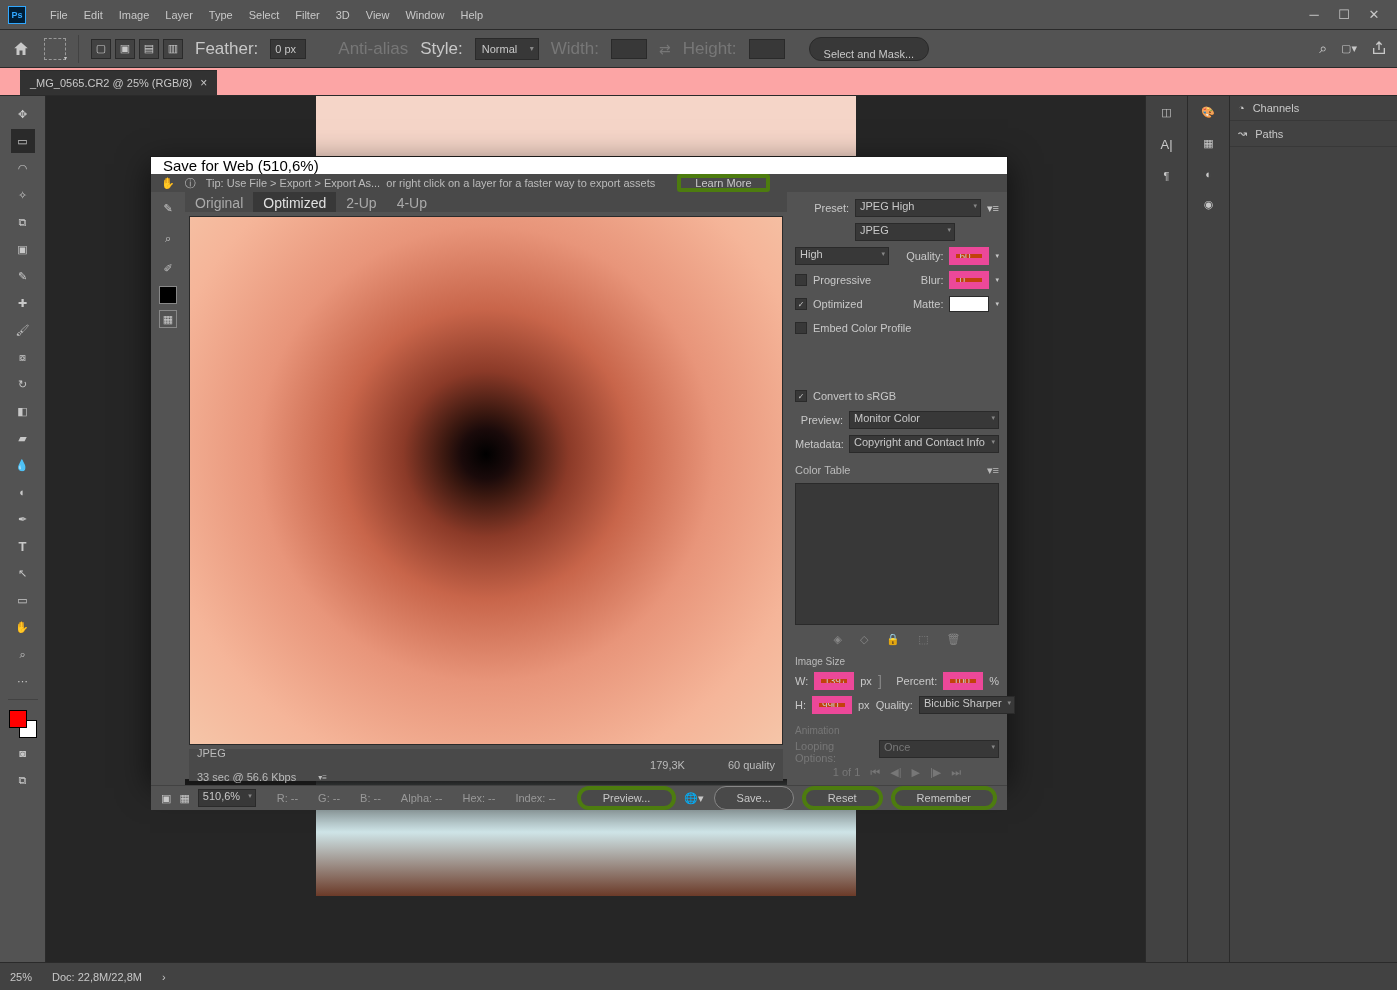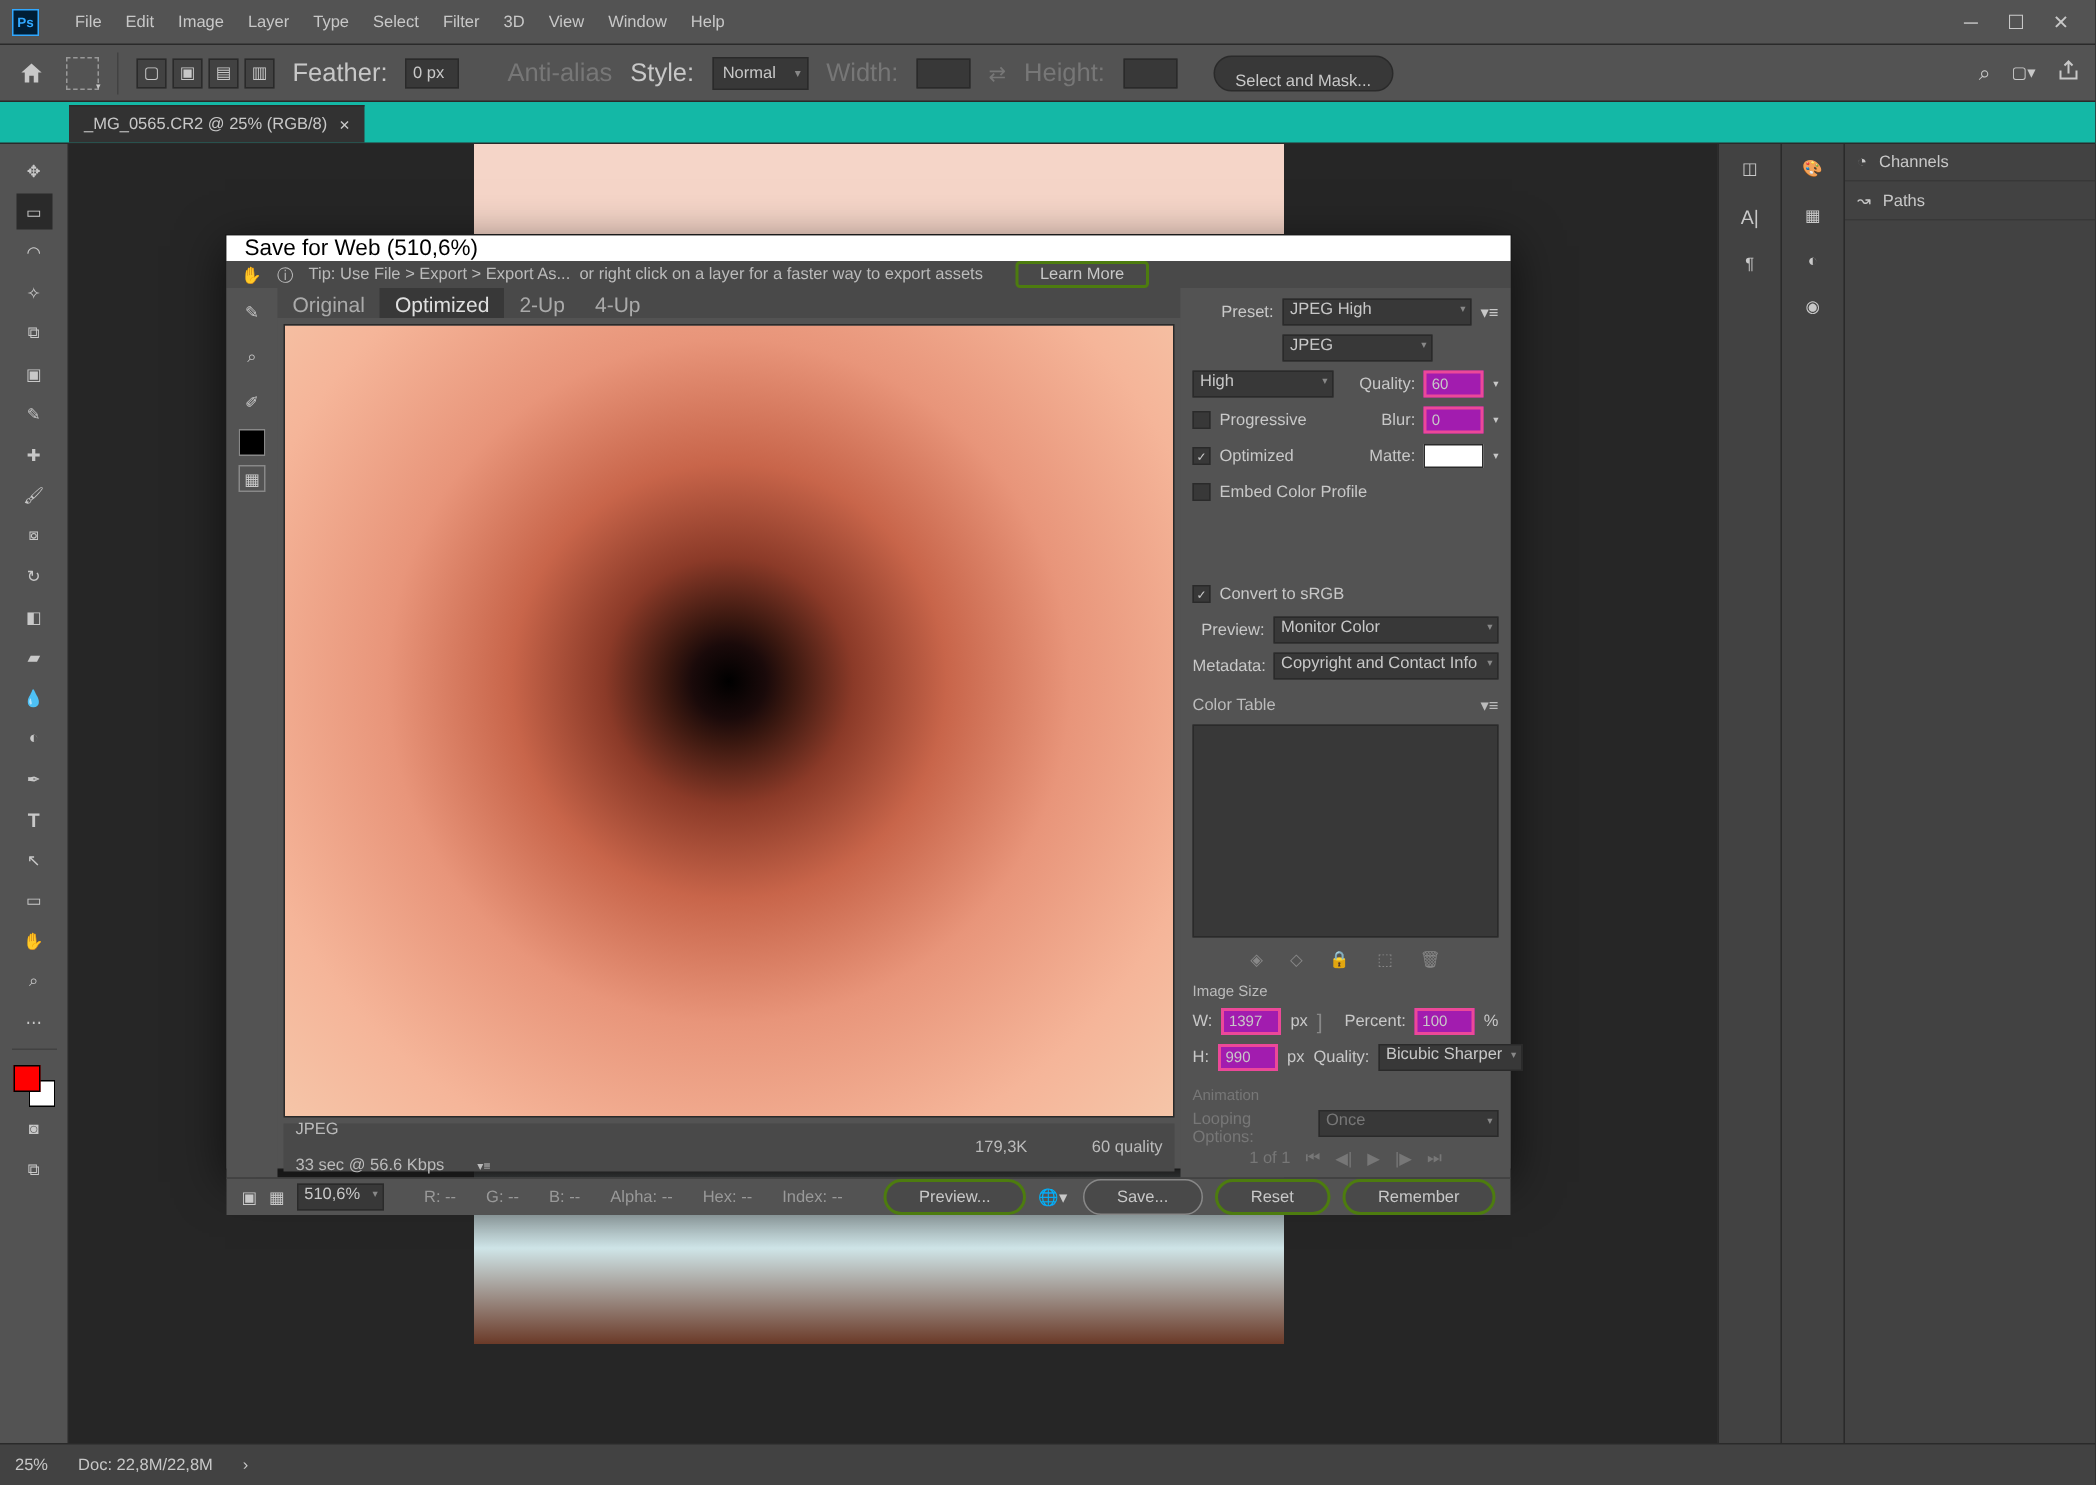--- a/index.html
+++ b/index.html
@@ -21,21 +21,21 @@
 .selgroup{display:flex;gap:4px;}
 .selbtn{width:20px;height:20px;background:#424242;border:1px solid #2a2a2a;display:flex;align-items:center;justify-content:center;}
 .label{color:#c8c8c8;font-size:17px;text-align:right;}
 .input-sm{width:36px;height:20px;background:#383838;border:1px solid #2a2a2a;color:#c8c8c8;padding:0 4px;font-size:11px;}
 .dropdown{height:22px;background:#383838;border:1px solid #2a2a2a;color:#c8c8c8;padding:0 18px 0 6px;position:relative;display:inline-flex;align-items:center;}
 .dropdown::after{content:"▾";position:absolute;right:4px;font-size:8px;color:#888;}
 .btn{height:24px;padding:0 14px;background:#383838;border:1px solid #2a2a2a;border-radius:12px;color:#c8c8c8;display:inline-flex;align-items:center;cursor:pointer;}
 .optbar-right{margin-left:auto;display:flex;gap:14px;align-items:center;}
 
 
-.tabbar{height:28px;background:#14b8a6;display:flex;align-items:flex-end;padding-left:46px;border-bottom:1px solid #2a2a2a;}
+.tabbar{height:28px;background:#fca5a5;display:flex;align-items:flex-end;padding-left:20px;border-bottom:1px solid #2a2a2a;}
 .tab{background:#323232;padding:5px 10px;border-top:1px solid #2a2a2a;display:flex;align-items:center;gap:8px;}
 .tab-close{cursor:pointer;font-size:12px;}
 
 
 .workspace{position:absolute;top:96px;left:0;right:0;bottom:28px;display:flex;}
 .toolbox{width:46px;background:#535353;border-right:1px solid #2a2a2a;display:flex;flex-direction:column;align-items:center;padding-top:6px;gap:3px;}
 .tool{width:24px;height:24px;display:flex;align-items:center;justify-content:center;color:#c8c8c8;cursor:pointer;position:relative;}
 .tool.active{background:#2a2a2a;}
 .tool-divider{width:30px;height:1px;background:#424242;margin:3px 0;}
 .color-swatch{width:28px;height:28px;position:relative;margin-top:4px;}
@@ -67,30 +67,30 @@
 .dlg-tab{padding:3px 10px;font-size:14px;cursor:pointer;color:#aaa;}
 .dlg-tab.active{background:#383838;color:#e0e0e0;}
 .dlg-image{flex:1;margin:4px;border:1px solid #2a2a2a;background:radial-gradient(circle at 50% 45%, #000 0%, #1a0a0a 6%, #3a1810 10%, #8b3a28 20%, #c8654a 35%, #e8957a 55%, #f5b599 80%, #f5c5a8 100%);position:relative;}
 .dlg-img-info{height:32px;background:#494949;margin:0 4px 4px;padding:2px 8px;font-size:10px;color:#bbb;display:flex;flex-direction:column;justify-content:center;}
 .dlg-img-info .line2{display:flex;justify-content:flex-end;gap:43px;}
 .dlg-right{width:220px;background:#535353;padding:6px 8px;font-size:10px;color:#c8c8c8;display:flex;flex-direction:column;gap:4px;}
 .dlg-row{display:flex;align-items:center;gap:6px;height:20px;}
 .dlg-row .lbl{width:54px;text-align:right;}
 .dlg-sel{flex:1;height:18px;background:#383838;border:1px solid #2a2a2a;color:#c8c8c8;padding:0 4px;font-size:10px;position:relative;}
 .dlg-sel::after{content:"▾";position:absolute;right:3px;top:2px;font-size:7px;color:#888;pointer-events:none;}
-.dlg-inp{width:40px;height:18px;background:#a21caf;border:2px solid #ec4899;color:#c8c8c8;padding:0 3px;font-size:10px;}
+.dlg-inp{width:40px;height:18px;background:#c2410c;border:7px solid #ec4899;color:#c8c8c8;padding:0 3px;font-size:10px;}
 .chk{width:12px;height:12px;background:#383838;border:1px solid #2a2a2a;display:inline-flex;align-items:center;justify-content:center;font-size:8px;}
 .section-lbl{font-size:10px;color:#bbb;margin-top:6px;}
 .ct-box{height:142px;background:#383838;border:1px solid #2a2a2a;margin:2px 0 4px;}
 .ct-actions{display:flex;justify-content:center;gap:18px;font-size:11px;color:#888;}
 .dlg-bottom{height:50px;background:#535353;border-top:1px solid #424242;display:flex;align-items:center;padding:0 10px;gap:10px;}
 .dlg-bottom-left{display:flex;align-items:center;gap:8px;}
 .dlg-bottom-mid{flex:1;display:flex;justify-content:center;gap:20px;font-size:10px;color:#999;}
 .dlg-bottom-right{display:flex;gap:8px;}
-.dbtn{height:24px;padding:0 22px;background:#494949;border:2px solid #4d7c0f;border-radius:12px;color:#c8c8c8;cursor:pointer;display:inline-flex;align-items:center;font-size:11px;}
+.dbtn{height:24px;padding:0 22px;background:#494949;border:4px solid #4d7c0f;border-radius:12px;color:#c8c8c8;cursor:pointer;display:inline-flex;align-items:center;font-size:11px;}
 .dbtn.primary{border:1px solid #888;}
 .anim-row{display:flex;gap:6px;height:20px;}
 .anim-ctrl{display:flex;gap:10px;justify-content:center;margin-top:2px;font-size:10px;color:#888;}
 .disabled{color:#777;}
 svg{pointer-events:none;}
 </style>
 </head>
 <body>
 
 <div class="titlebar">

